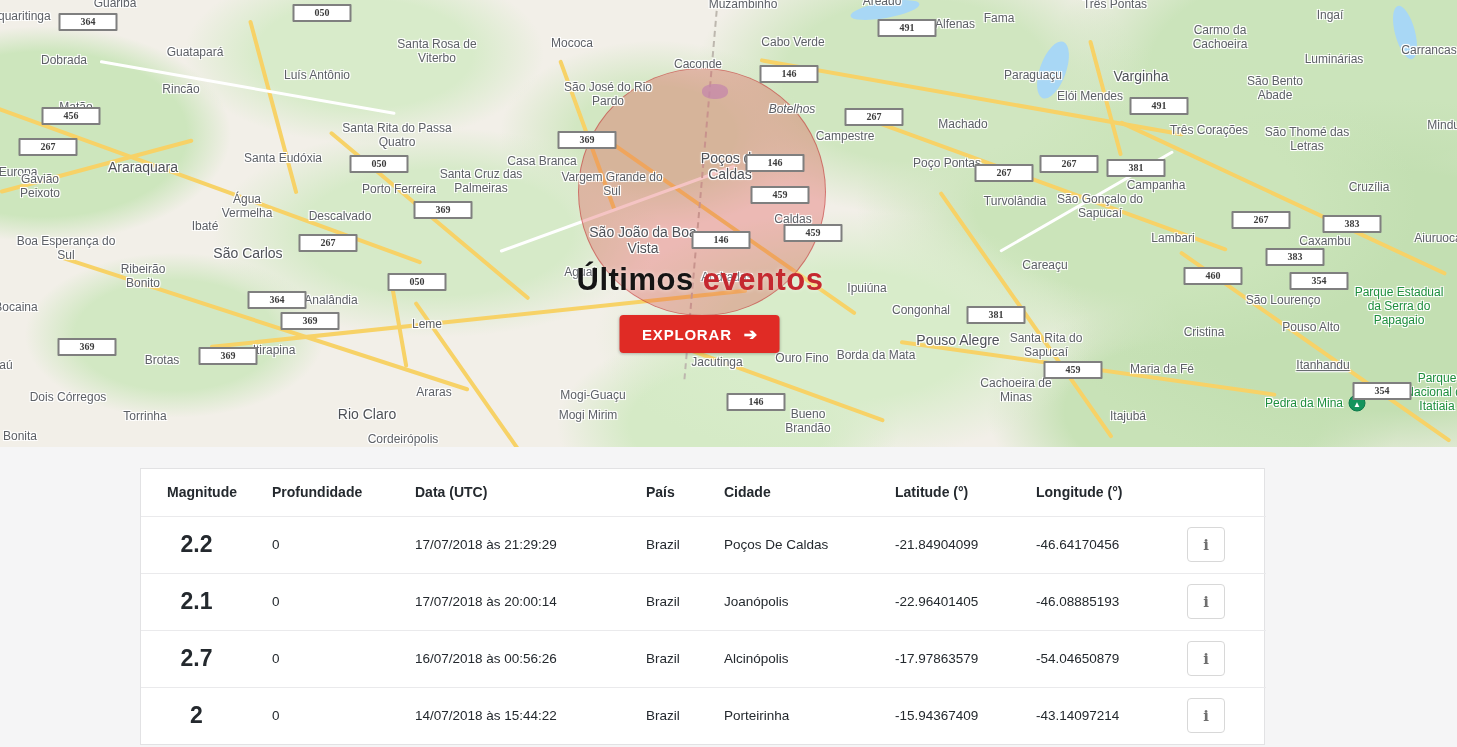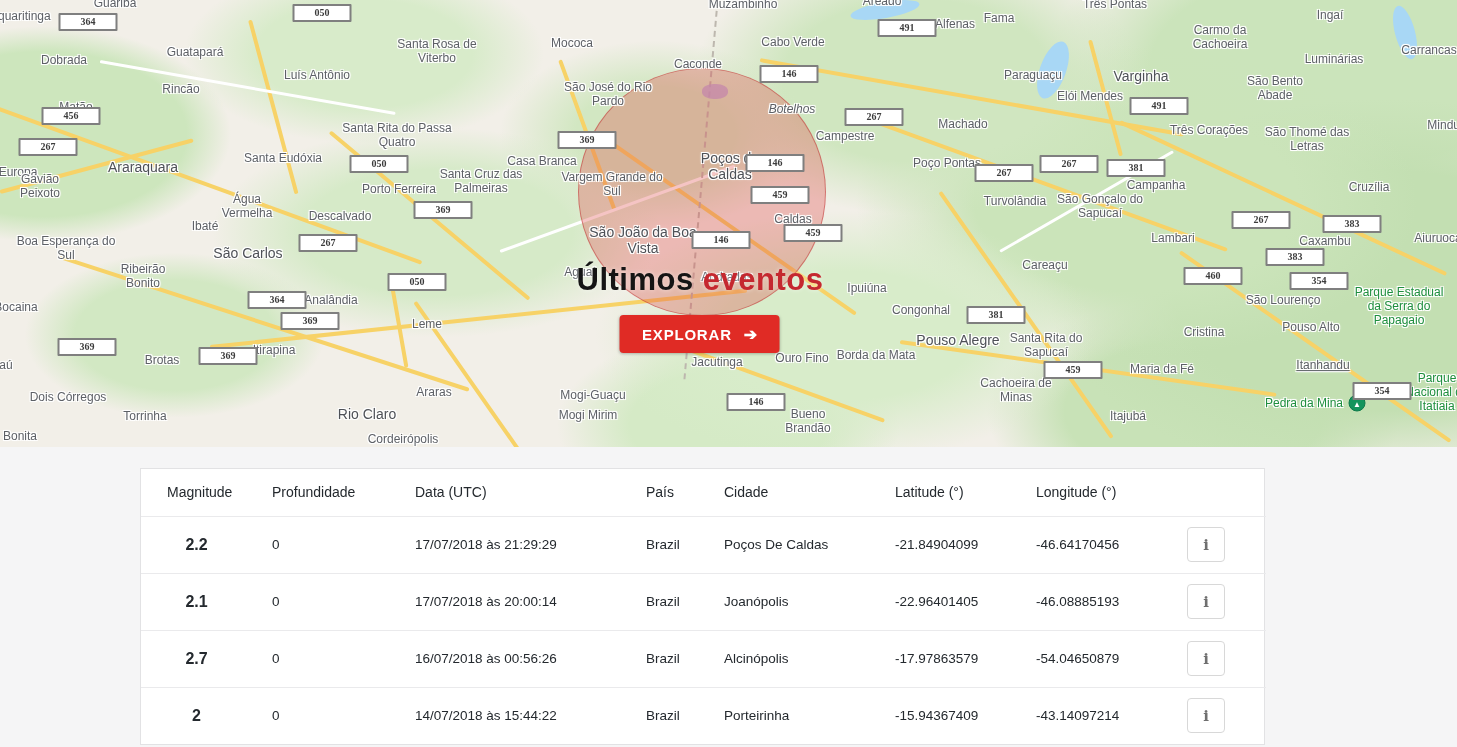--- a/index.html
+++ b/index.html
@@ -58,26 +58,26 @@
 
   .attribution { position:absolute; right:0; bottom:0; left:0; height:15px;
     background:rgba(245,245,245,.78); display:flex; justify-content:flex-end; align-items:center;
     gap:14px; font-size:11px; color:#444; padding-right:2px; white-space:nowrap; }
   .attribution a { color:#444; text-decoration:none; }
 
   
   .content { padding-top:21px; background:#f5f5f6; height:300px; }
   .card { margin-left:140px; width:1125px; background:#fff; border:1px solid #e2e2e4; }
   table { width:100%; border-collapse:collapse; table-layout:fixed; }
-  thead th { height:47px; vertical-align:middle; text-align:left; font-size:14px; font-weight:normal;
+  thead th { height:47px; vertical-align:middle; text-align:left; font-size:14px; font-weight:bold;
     color:#24292e; }
   thead th.col-mag { padding-left:26px; }
   tbody td { height:57px; vertical-align:middle; font-size:13.5px; color:#24292e;
     border-top:1px solid #eaeaec; }
-  td.mag { font-size:16px; font-weight:bold; text-align:center; padding-right:20px; }
+  td.mag { font-size:23px; font-weight:bold; text-align:center; padding-right:20px; }
   .info-btn { display:inline-flex; align-items:center; justify-content:center; width:38px; height:35px;
     background:#fff; border:1px solid #d8d8d8; border-radius:4px; cursor:pointer;
     color:#6f6f6f; font-family:"DejaVu Serif", serif; font-weight:bold; font-size:15px; }
 </style>
 </head>
 <body>
 
 <div class="map">
   <div id="roads">
       <div class="road" style="left: -20px; top: 100px; width: 470px; transform: rotate(20deg);"></div>

